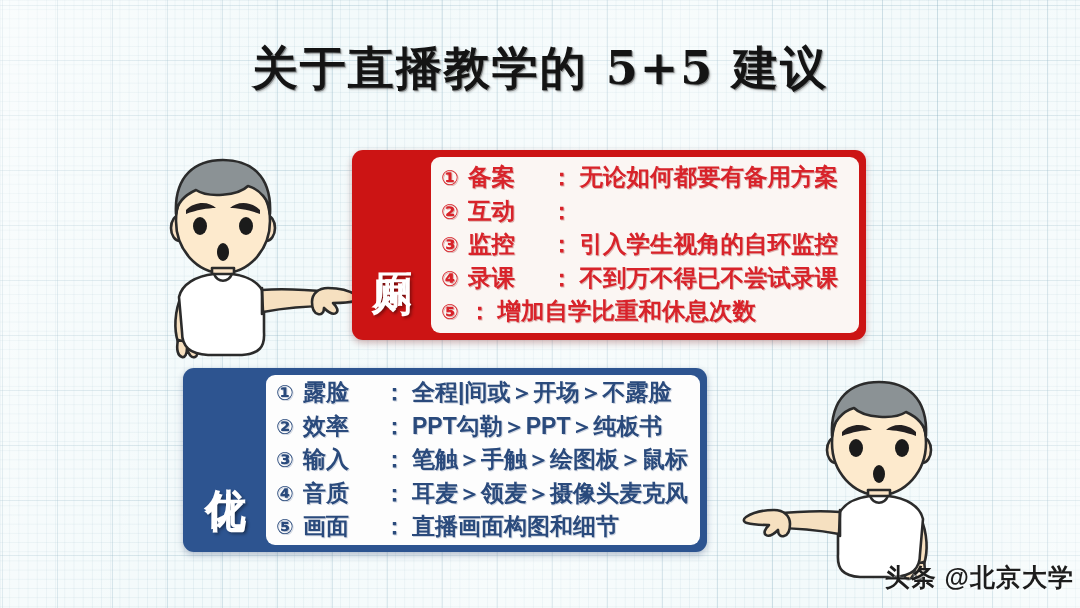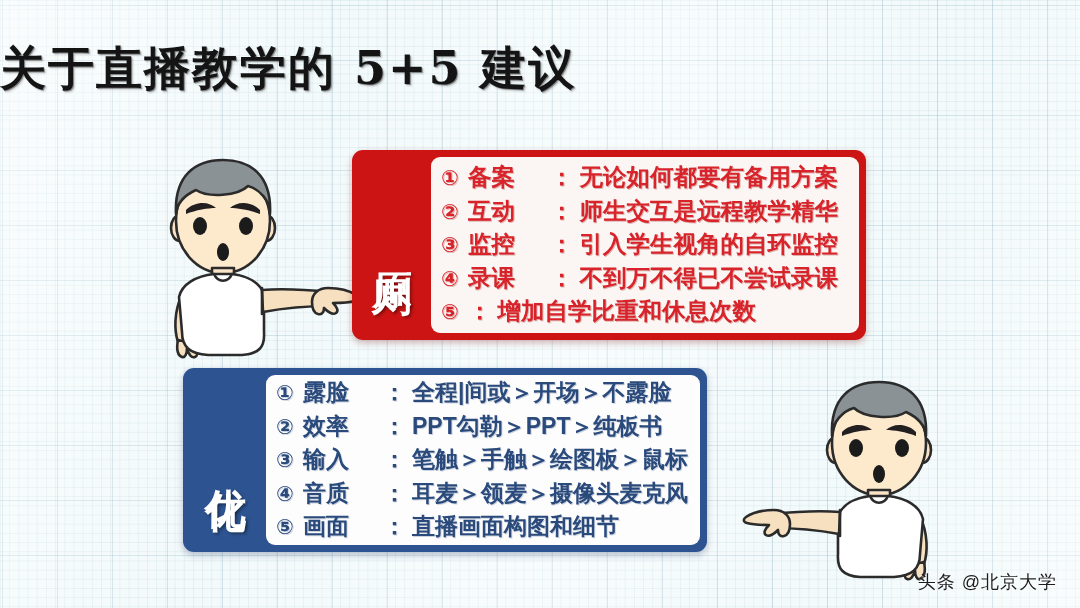--- a/index.html
+++ b/index.html
@@ -30,20 +30,21 @@
     background:
       linear-gradient(105deg, rgba(255,255,255,.55) 0%, rgba(255,255,255,0) 28%,
                        rgba(255,255,255,.38) 55%, rgba(255,255,255,0) 78%,
                        rgba(255,255,255,.45) 100%);
     pointer-events:none;
   }
 
   
   #title{
     position:absolute; left:0; right:0; top:38px;
+    text-align:center;
     font-family:"DejaVu Serif","Liberation Serif",serif;
     font-weight:700;
     font-size:46px;
     letter-spacing:2px;
     color:#141414;
     text-shadow:1px 1px 0 rgba(0,0,0,.35), 2px 2px 2px rgba(90,90,90,.28);
     white-space:nowrap;
   }
 
   
@@ -134,22 +135,22 @@
   #panel-blue .row .sep{ margin-right:6px; }
 
   
   .guy{ position:absolute; }
   #guy-left{ left:152px; top:142px; width:215px; height:220px; }
   #guy-right{ left:735px; top:363px; width:215px; height:222px; }
   #guy-right svg{ transform:scaleX(-1); }
 
   
   #watermark{
-    position:absolute; right:23px; bottom:14px;
-    font-size:18px; font-weight:400;
+    position:absolute; right:6px; bottom:14px;
+    font-size:25px; font-weight:700;
     color:#1d1d1d;
     letter-spacing:1px;
     text-shadow:0 1px 2px rgba(255,255,255,.9);
     white-space:nowrap;
   }
 </style>
 </head>
 <body>
 
 <div id="slide">
@@ -205,21 +206,20 @@
       <div class="row">
         <span class="num">①</span>
         <span class="key">备案</span>
         <span class="sep">：</span>
         <span class="val">无论如何都要有备用方案</span>
       </div>
       <div class="row">
         <span class="num">②</span>
         <span class="key">互动</span>
         <span class="sep">：</span>
-        <span class="val">师生交互是远程教学精华</span>
       </div>
       <div class="row">
         <span class="num">③</span>
         <span class="key">监控</span>
         <span class="sep">：</span>
         <span class="val">引入学生视角的自环监控</span>
       </div>
       <div class="row">
         <span class="num">④</span>
         <span class="key">录课</span>

